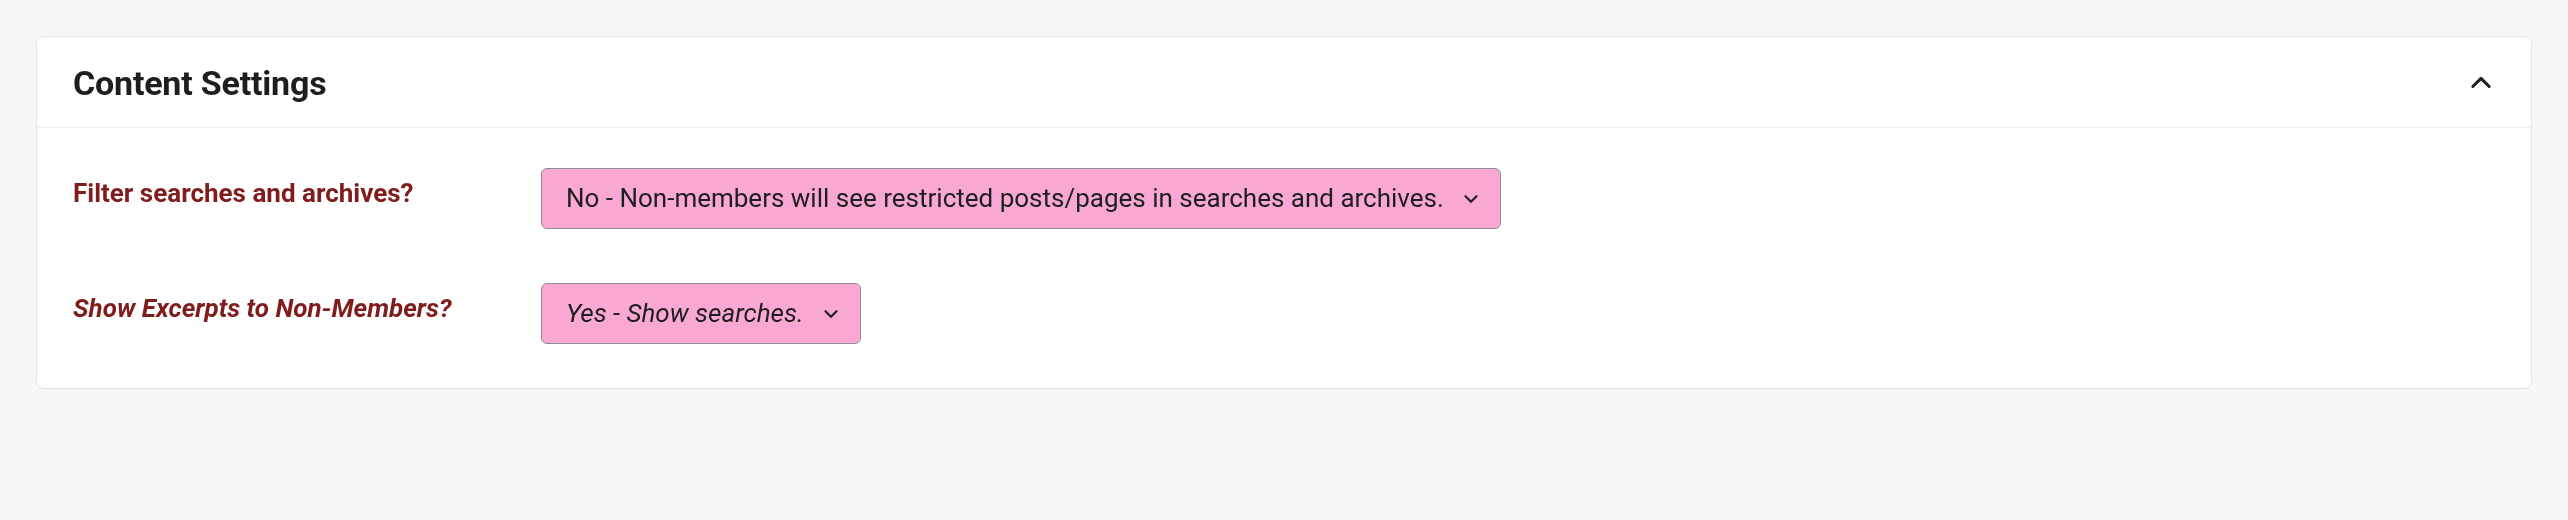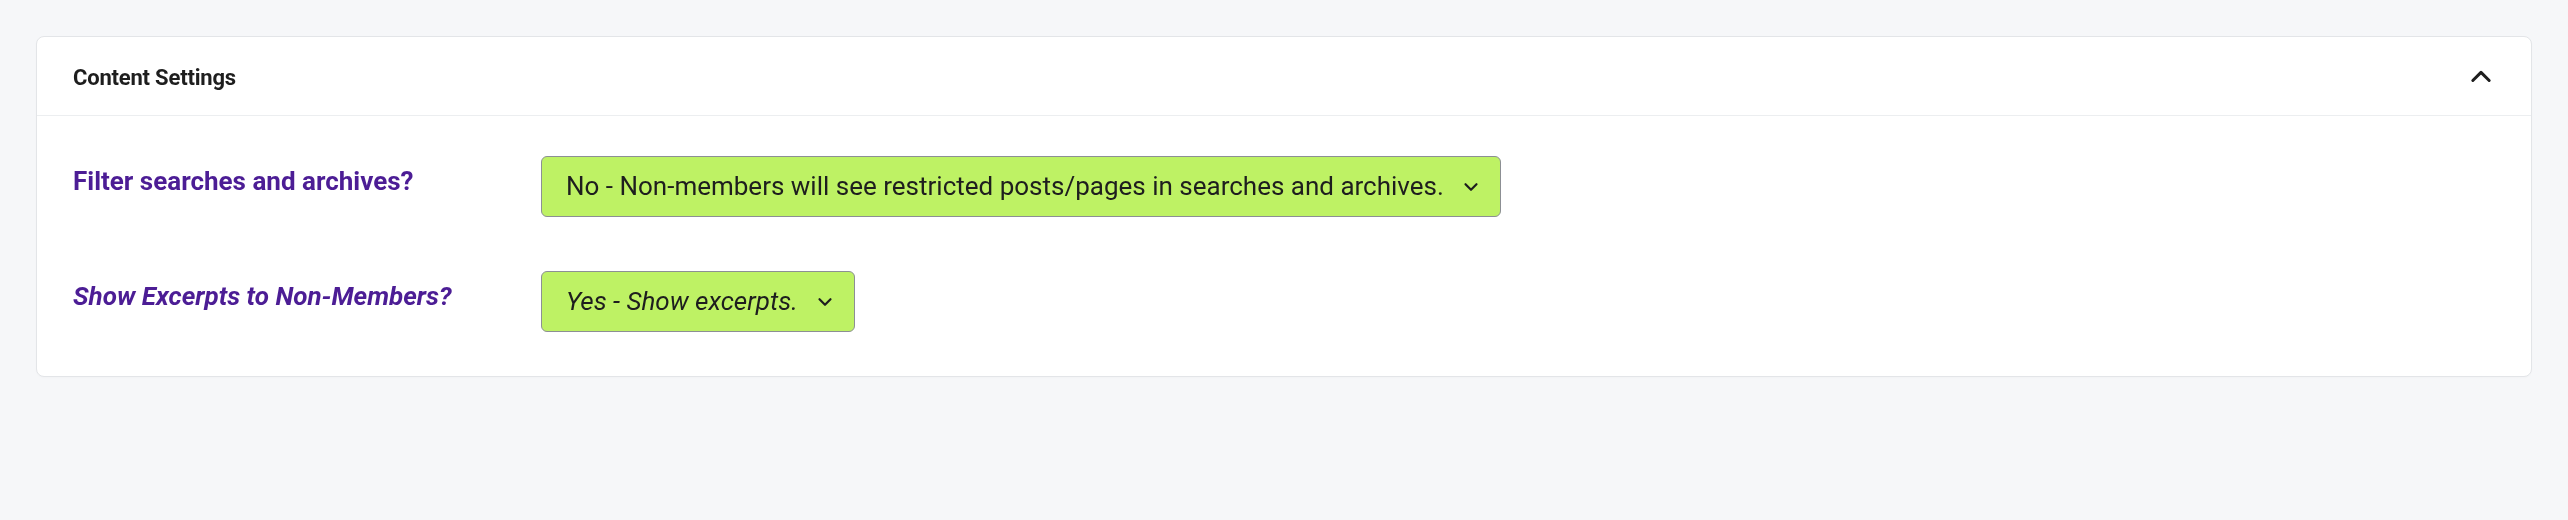--- a/index.html
+++ b/index.html
@@ -21,21 +21,21 @@
     }
     .panel-header {
       display: flex;
       align-items: center;
       justify-content: space-between;
       padding: 26px 36px 24px 36px;
       border-bottom: 1px solid #eceef0;
       cursor: pointer;
     }
     .panel-title {
-      font-size: 22px;
+      font-size: 34px;
       font-weight: 700;
       color: #1e1e1e;
       letter-spacing: -0.2px;
     }
     .panel-chevron {
       display: flex;
       align-items: center;
       justify-content: center;
     }
     .panel-body {
@@ -49,31 +49,31 @@
     }
     .row:last-child {
       margin-bottom: 0;
       font-style: italic;
     }
     .label-col {
       width: 420px;
       flex-shrink: 0;
       font-size: 26px;
       font-weight: 700;
-      color: #4c1d95;
+      color: #7f1d1d;
       line-height: 1.35;
       padding-top: 8px;
     }
     .control-col {
       flex: 1;
     }
     .select {
       appearance: none;
       -webkit-appearance: none;
-      background: #bef264;
+      background: #f9a8d4;
       border: 1px solid #8c8f94;
       border-radius: 6px;
       padding: 14px 56px 14px 24px;
       font-size: 26px;
       font-weight: 400;
       color: #1e1e1e;
       cursor: pointer;
       position: relative;
       display: inline-flex;
       align-items: center;
@@ -117,21 +117,21 @@
             </svg>
           </span>
         </div>
       </div>
     </div>
 
     <div class="row">
       <div class="label-col">Show Excerpts to Non-Members?</div>
       <div class="control-col">
         <div class="select">
-          <span class="select-text">Yes - Show excerpts.</span>
+          <span class="select-text">Yes - Show searches.</span>
           <span class="select-caret">
             <svg width="22" height="22" viewBox="0 0 24 24" fill="none" stroke="#1e1e1e" stroke-width="2.4" stroke-linecap="round" stroke-linejoin="round">
               <polyline points="6 9 12 15 18 9"></polyline>
             </svg>
           </span>
         </div>
       </div>
     </div>
 
   </div>

